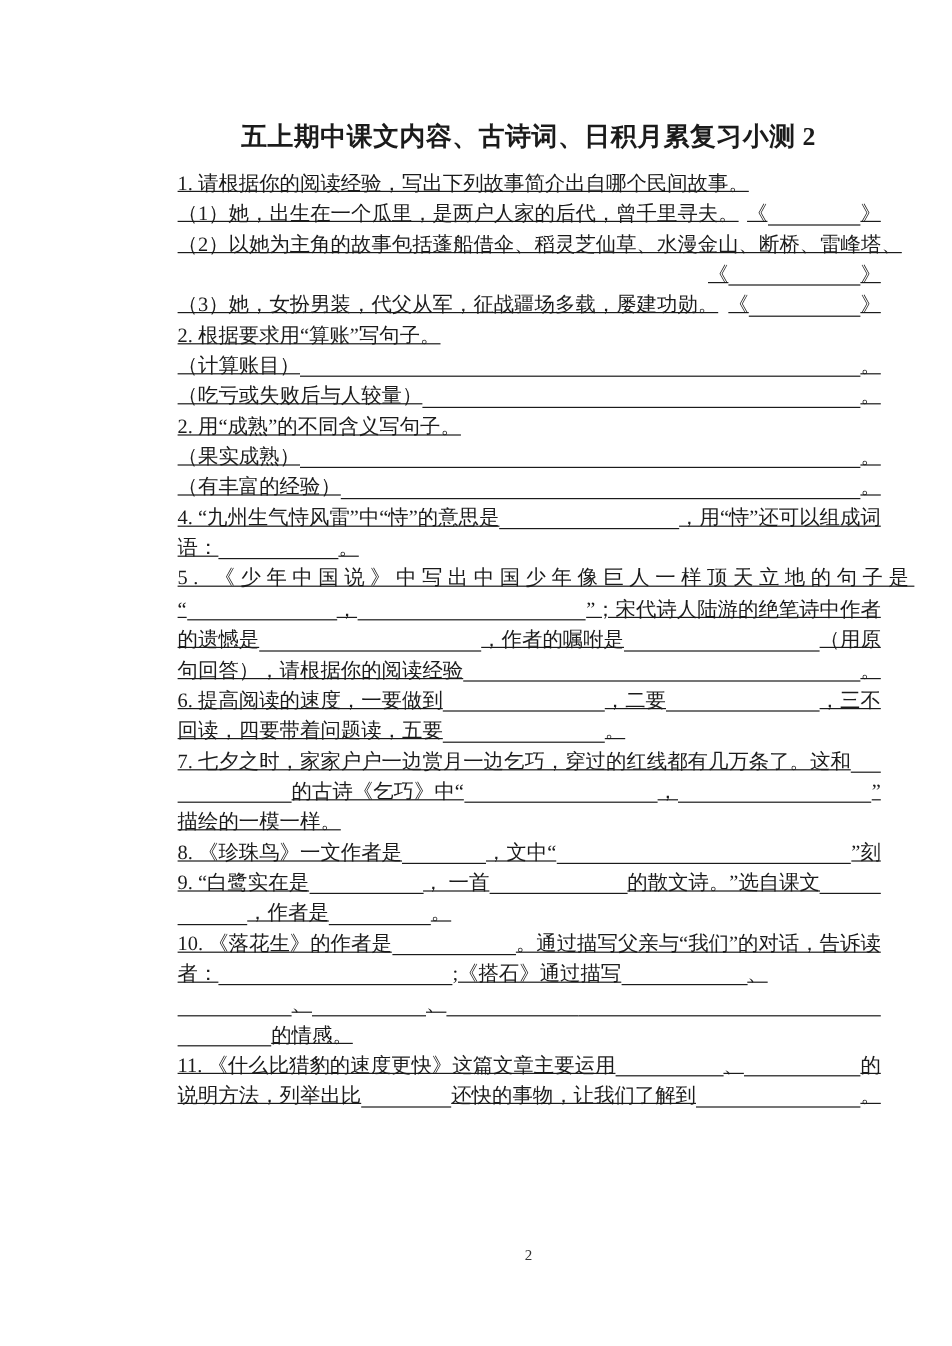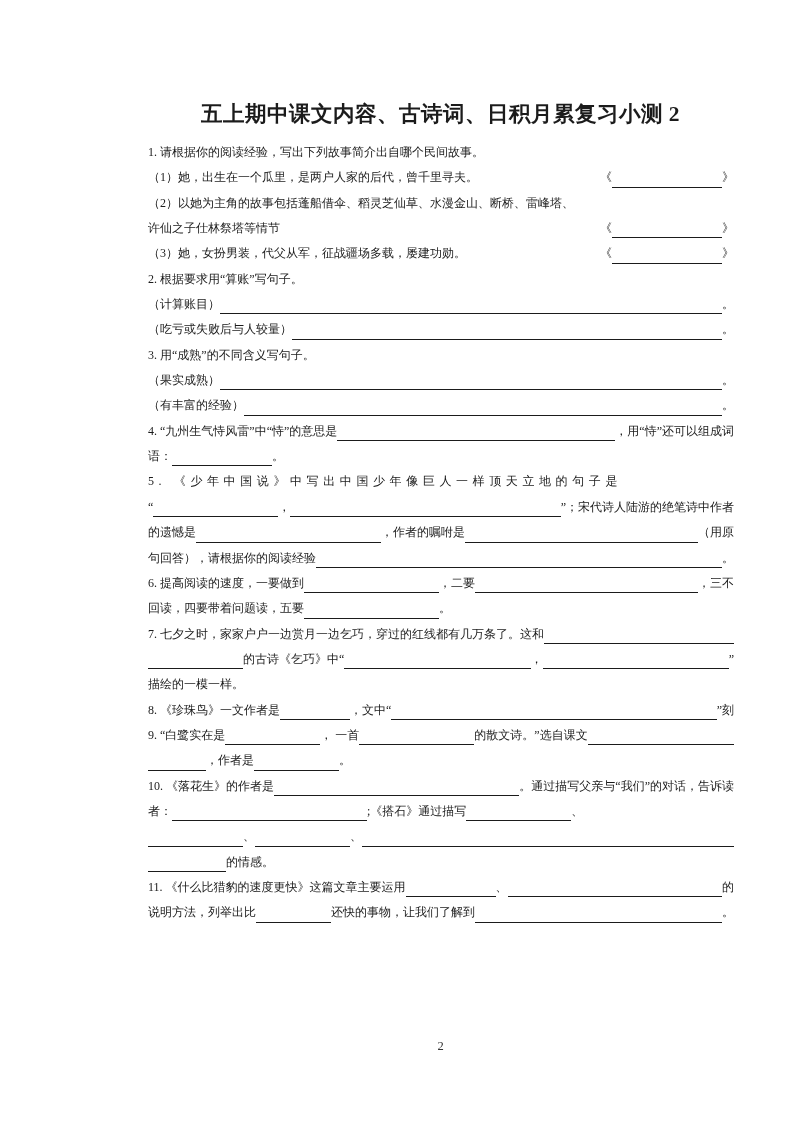--- a/index.html
+++ b/index.html
@@ -16,21 +16,21 @@
     position:absolute; top:99px; left:0; width:100%;
     margin:0; text-align:center;
     font-size:21.5px; font-weight:bold; letter-spacing:0.5px;
   }
   .content {
     position:absolute; top:140px; left:104px; width:586px;
   }
   .line {
     display:flex; align-items:baseline;
     height:25.35px; line-height:25.35px;
-    font-size:12px; white-space:pre;
+    font-size:17px; white-space:pre;text-decoration:underline;
   }
   .line.spread { letter-spacing:4.6px; }
   .t { flex:0 0 auto; }
   .blank {
     align-self:flex-end;
     height:0; border-bottom:1.4px solid #1b1b1b;
     margin-bottom:3px;
     flex:0 1 auto;
   }
   .blank.fill { flex:1 1 50px; }
@@ -43,26 +43,26 @@
 </style>
 </head>
 <body>
 
 <div class="page">
   <h1 class="doc-title">五上期中课文内容、古诗词、日积月累复习小测 2</h1>
   <div class="content" id="doc-lines">
       <div class="line"><span class="t">1. 请根据你的阅读经验，写出下列故事简介出自哪个民间故事。</span></div>
       <div class="line"><span class="t">（1）她，出生在一个瓜里，是两户人家的后代，曾千里寻夫。</span><span class="spacer"></span><span class="t">《</span><span class="blank" style="width: 110px;"></span><span class="t">》</span></div>
       <div class="line"><span class="t">（2）以她为主角的故事包括蓬船借伞、稻灵芝仙草、水漫金山、断桥、雷峰塔、</span></div>
-      <div class="line"><span class="t">许仙之子仕林祭塔等情节</span><span class="spacer"></span><span class="t">《</span><span class="blank" style="width: 110px;"></span><span class="t">》</span></div>
+      <div class="line"><span class="spacer"></span><span class="t">《</span><span class="blank" style="width: 110px;"></span><span class="t">》</span></div>
       <div class="line"><span class="t">（3）她，女扮男装，代父从军，征战疆场多载，屡建功勋。</span><span class="spacer"></span><span class="t">《</span><span class="blank" style="width: 110px;"></span><span class="t">》</span></div>
       <div class="line"><span class="t">2. 根据要求用“算账”写句子。</span></div>
       <div class="line"><span class="t">（计算账目）</span><span class="blank fill"></span><span class="t">。</span></div>
       <div class="line"><span class="t">（吃亏或失败后与人较量）</span><span class="blank fill"></span><span class="t">。</span></div>
-      <div class="line"><span class="t">3. 用“成熟”的不同含义写句子。</span></div>
+      <div class="line"><span class="t">2. 用“成熟”的不同含义写句子。</span></div>
       <div class="line"><span class="t">（果实成熟）</span><span class="blank fill"></span><span class="t">。</span></div>
       <div class="line"><span class="t">（有丰富的经验）</span><span class="blank fill"></span><span class="t">。</span></div>
       <div class="line"><span class="t">4. “九州生气恃风雷”中“恃”的意思是</span><span class="blank fill"></span><span class="t">，用“恃”还可以组成词</span></div>
       <div class="line"><span class="t">语：</span><span class="blank" style="width: 100px;"></span><span class="t">。</span></div>
       <div class="line spread"><span class="t">5. 《少年中国说》中写出中国少年像巨人一样顶天立地的句子是</span></div>
       <div class="line"><span class="t">“</span><span class="blank" style="width: 125px;"></span><span class="t">，</span><span class="blank fill"></span><span class="t">”；宋代诗人陆游的绝笔诗中作者</span></div>
       <div class="line"><span class="t">的遗憾是</span><span class="blank" style="width: 185px;"></span><span class="t">，作者的嘱咐是</span><span class="blank fill"></span><span class="t">（用原</span></div>
       <div class="line"><span class="t">句回答），请根据你的阅读经验</span><span class="blank fill"></span><span class="t">。</span></div>
       <div class="line"><span class="t">6. 提高阅读的速度，一要做到</span><span class="blank" style="width: 135px;"></span><span class="t">，二要</span><span class="blank fill"></span><span class="t">，三不</span></div>
       <div class="line"><span class="t">回读，四要带着问题读，五要</span><span class="blank" style="width: 135px;"></span><span class="t">。</span></div>

